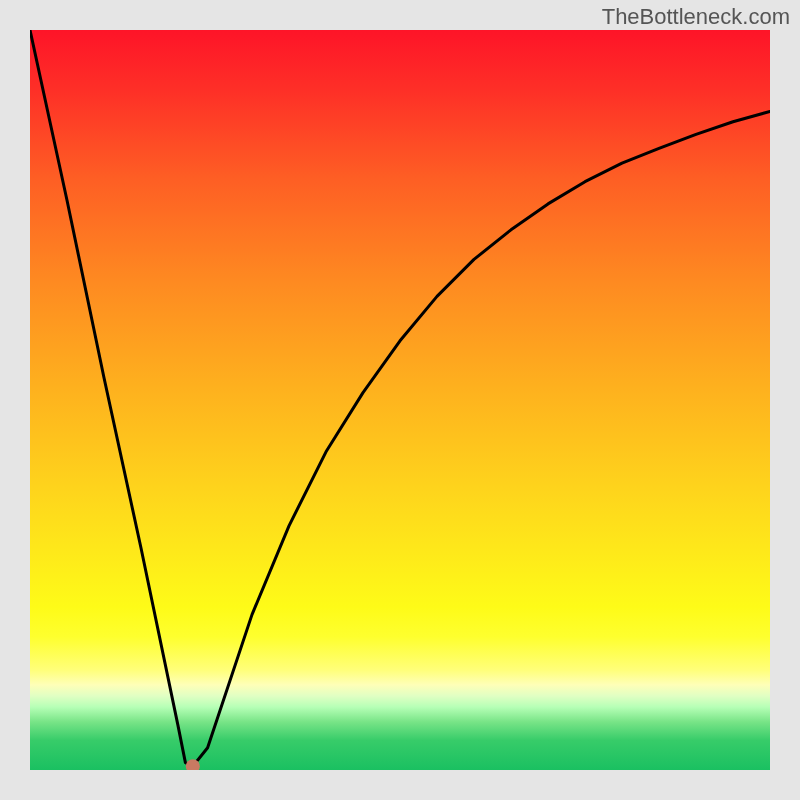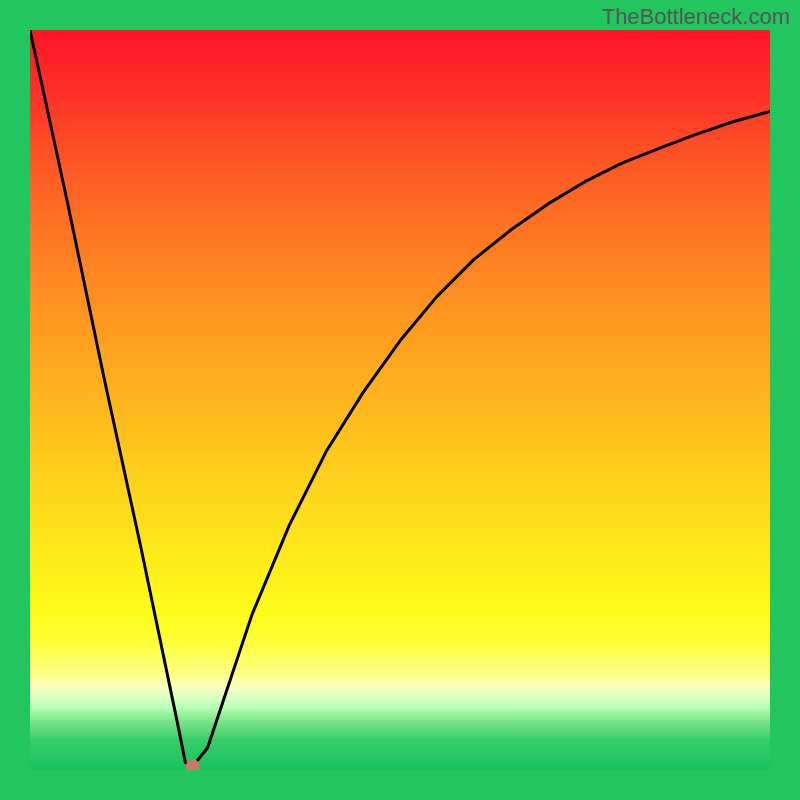--- a/index.html
+++ b/index.html
@@ -5,21 +5,21 @@
   body {
     margin: 0;
     padding: 0;
     background: #fff;
     font-family: Arial, Helvetica, sans-serif;
   }
   .chart-wrap {
     position: relative;
     width: 800px;
     height: 800px;
-    background: #22c55e;
+    background: #e5e5e5;
     box-sizing: border-box;
   }
   .watermark {
     position: absolute;
     top: 4px;
     right: 10px;
     color: #555;
     font-size: 22px;
     font-family: Arial, sans-serif;
     font-weight: 400;

